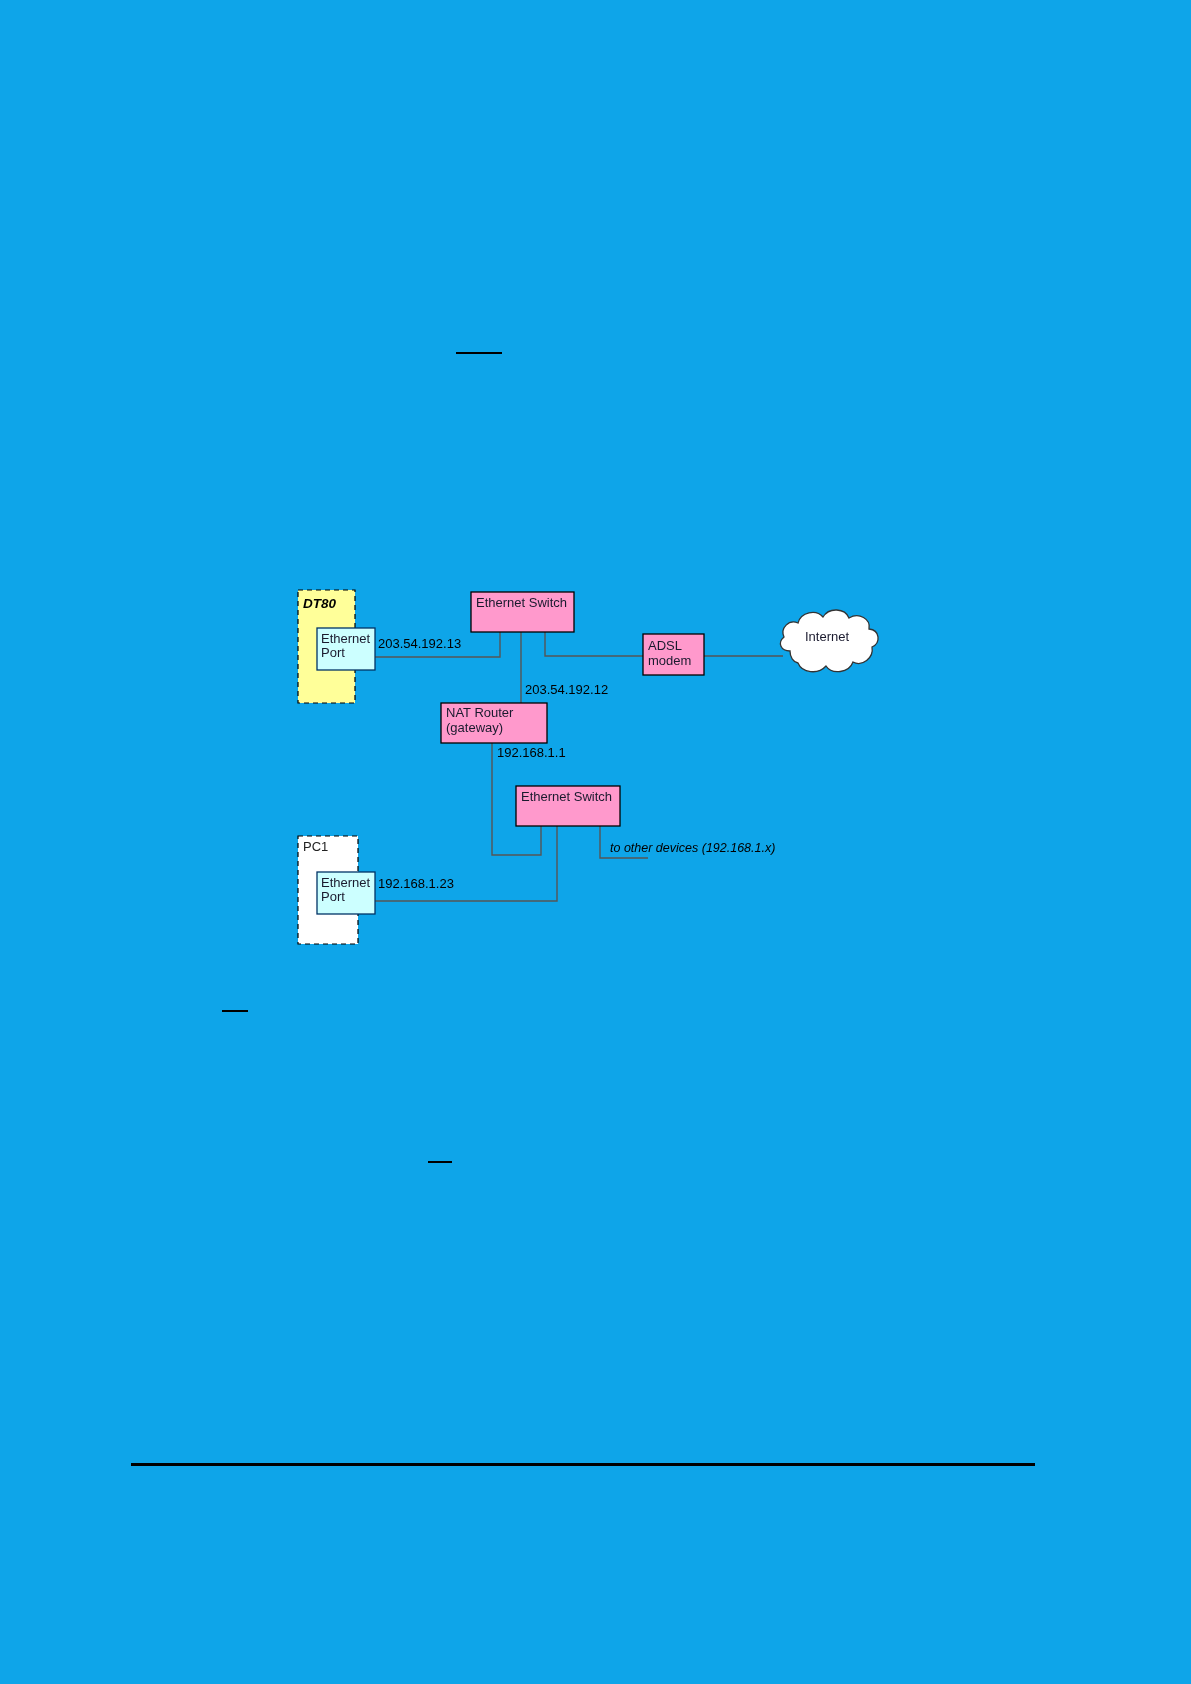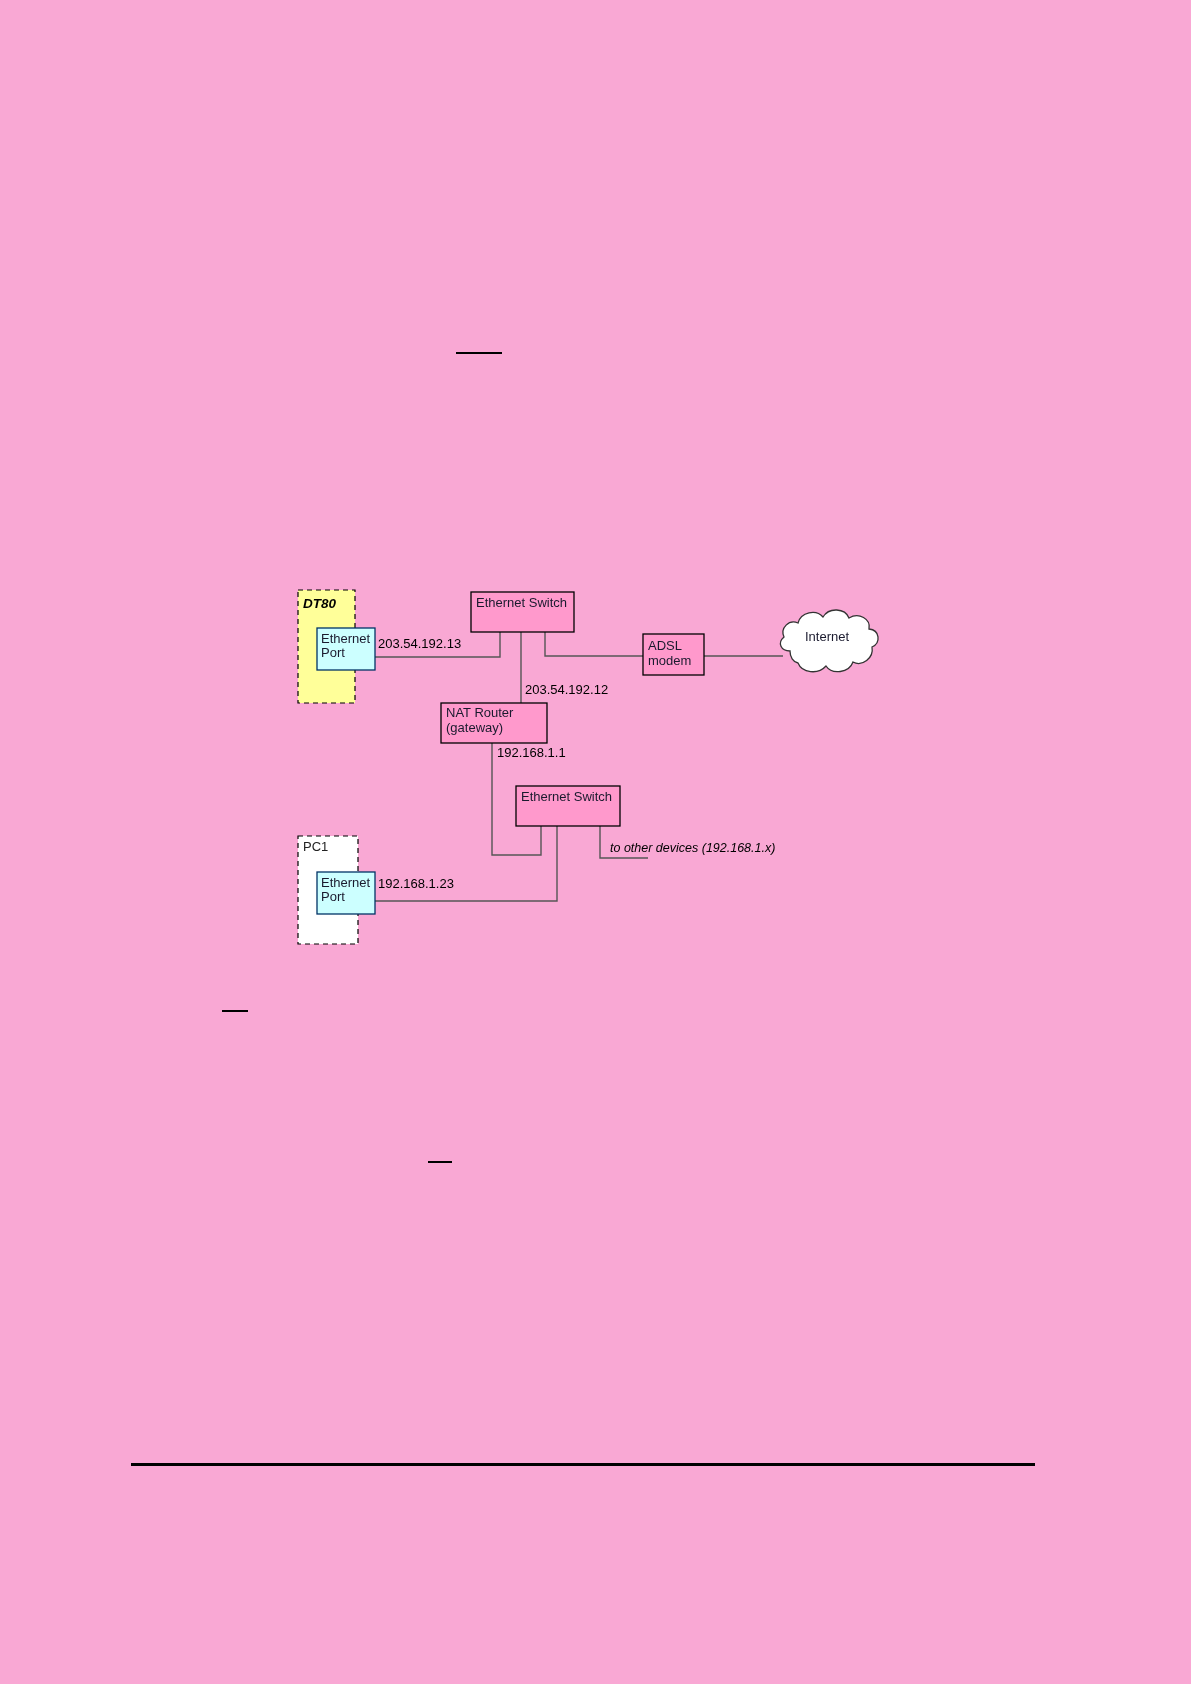--- a/index.html
+++ b/index.html
@@ -12,21 +12,21 @@
     width: 1191px;
     height: 1684px;
     position: relative;
     font-family: "Liberation Sans", sans-serif;
     color: #000000;
     overflow: hidden;
   }
   .page {
     position: absolute;
     inset: 0;
-    background: #f9a8d4;
+    background: #0ea5e9;
     text-decoration: underline;
   }
   
   .rule-mark {
     position: absolute;
     height: 0;
     border-top: 2px solid #000000;
   }
   #rule-top   { left: 456px; top: 352px;  width: 46px; }
   #rule-mid   { left: 222px; top: 1010px; width: 26px; }

